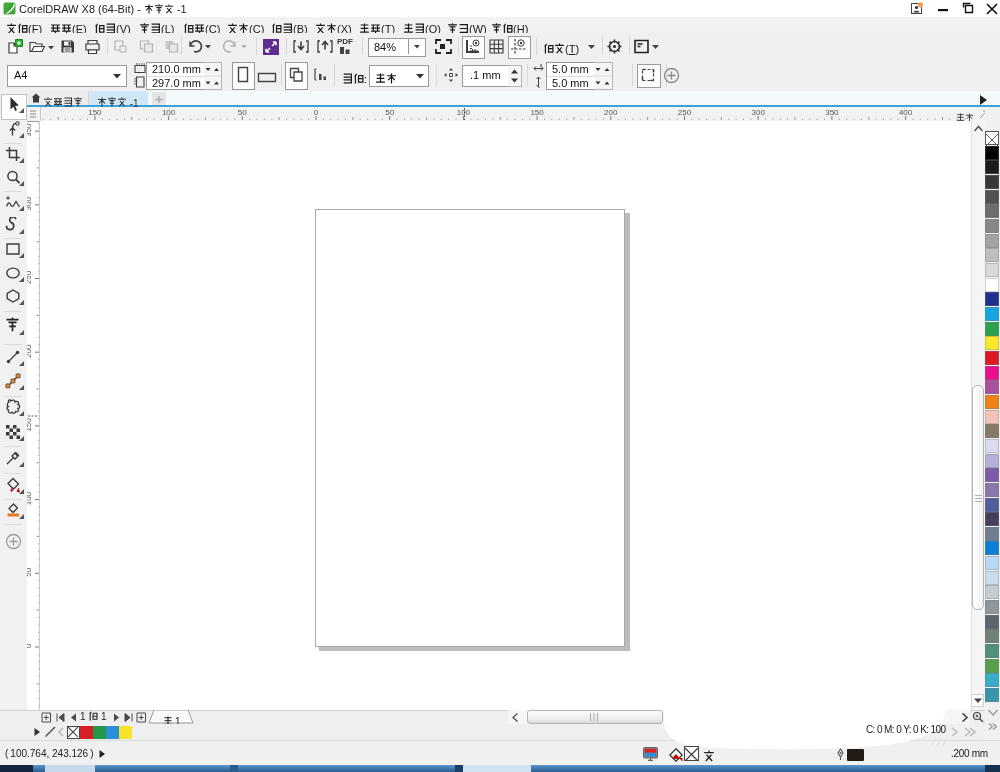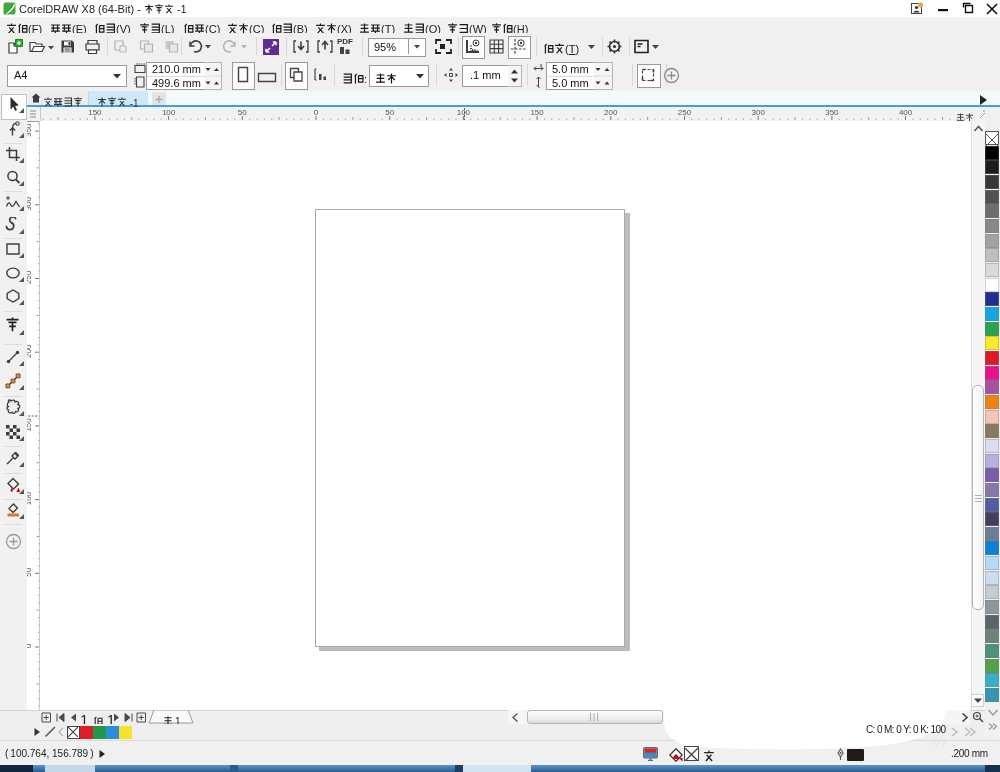--- a/index.html
+++ b/index.html
@@ -158,21 +158,21 @@
     <path d="M4 3 h-2 v11 h2 M14 3 h2 v11 h-2" fill="none" stroke="#3d3d3d" stroke-width="1.3"></path>
     <path d="M9 11.5 v-7 M6 7 l3 -3.5 3 3.5" fill="none" stroke="#3d3d3d" stroke-width="1.6"></path>
   </svg>
 <div class="abs" style="left:337px;top:37px;width:22px;height:10px;font-size:8px;font-weight:bold;color:#333">PDF</div>
 <svg class="abs ico" style="left:339px;top:46px" width="12" height="9" viewBox="0 0 12 9">
     <rect x="1" y="1" width="4" height="7" fill="#444"></rect>
     <rect x="6.5" y="3.5" width="4" height="4.5" fill="#444"></rect>
   </svg>
 <div class="abs" style="left:362px;top:37px;width:1px;height:18px;background:#d8d8d8"></div>
 <div class="abs" style="left:368px;top:38px;width:56px;height:17px;background:#fff;border:1px solid #9a9a9a">
-    <span style="font-size:11px;color:#111;position:absolute;left:5px;top:2px">95%</span>
+    <span style="font-size:11px;color:#111;position:absolute;left:5px;top:2px">84%</span>
   </div>
 <div class="abs" style="left:408px;top:39px;width:16px;height:15px;border-left:1px solid #9a9a9a"><svg width="16" height="15">
       <path d="M5 6 l3 3.5 3 -3.5 z" fill="#444"></path>
     </svg></div>
 <svg class="abs ico" style="left:434px;top:38px" width="19" height="17" viewBox="0 0 19 17">
     <path d="M2 6 v-4 h5 M12 2 h5 v4 M17 11 v4 h-5 M7 15 h-5 v-4" fill="none" stroke="#222" stroke-width="1.8"></path>
     <rect x="6" y="6" width="5" height="5" fill="#222"></rect>
   </svg>
 <div class="abs" style="left:458px;top:37px;width:1px;height:18px;background:#d8d8d8"></div>
 <div class="abs" style="left:462px;top:36px;width:21px;height:21px;background:#fcfcfc;border:1px solid #9a9a9a"></div>
@@ -226,21 +226,21 @@
 <svg class="abs ico" style="left:134px;top:63px" width="12" height="11" viewBox="0 0 12 11">
     <rect x="1" y="2.5" width="10" height="7" fill="none" stroke="#444" stroke-width="1.1"></rect>
     <path d="M2 1 h1.5 M4.5 1 h1.5 M7 1 h1.5 M9.5 1 h1.5" stroke="#444"></path>
   </svg>
 <svg class="abs ico" style="left:134px;top:76px" width="12" height="12" viewBox="0 0 12 12">
     <rect x="2.5" y="1" width="7.5" height="10" fill="none" stroke="#444" stroke-width="1.1"></rect>
     <path d="M1 2 v1.5 M1 4.5 v1.5 M1 7 v1.5" stroke="#444"></path>
   </svg>
 <div class="abs" style="left:146px;top:62px;width:57px;height:26px;background:#fff;border:1px solid #9a9a9a">
     <div style="font-size:11px;color:#111;padding:0 0 0 5px;height:13px;line-height:13px;border-bottom:1px solid #ddd">210.0 mm</div>
-    <div style="font-size:11px;color:#111;padding:0 0 0 5px;height:12px;line-height:12px">499.6 mm</div>
+    <div style="font-size:11px;color:#111;padding:0 0 0 5px;height:12px;line-height:12px">297.0 mm</div>
   </div>
 <div class="abs" style="left:204px;top:62px;width:17px;height:26px;background:#f5f5f5;border:1px solid #b5b5b5;border-left:0"><svg width="17" height="26">
       <path d="M1.5 5 l2.5 3 2.5 -3 z" fill="#333"></path>
       <path d="M10 8 l2.5 -3 2.5 3 z" fill="#333"></path>
       <path d="M1.5 18.5 l2.5 3 2.5 -3 z" fill="#333"></path>
       <path d="M10 21.5 l2.5 -3 2.5 3 z" fill="#333"></path>
       <path d="M0 13 h17" stroke="#ddd"></path>
     </svg></div>
 <div class="abs" style="left:232px;top:62px;width:21px;height:26px;background:#fcfcfc;border:1px solid #9a9a9a"></div>
 <svg class="abs ico" style="left:237px;top:66px" width="12" height="17" viewBox="0 0 12 17">
@@ -797,21 +797,21 @@
 <svg class="abs ico" style="left:41px;top:712px" width="11" height="11" viewBox="0 0 11 11">
     <rect x="1" y="1" width="8.5" height="9" fill="none" stroke="#4a4a4a"></rect>
     <path d="M5.2 3 v5 M2.7 5.5 h5" stroke="#4a4a4a"></path>
   </svg>
 <svg class="abs ico" style="left:55px;top:712px" width="11" height="11" viewBox="0 0 11 11">
     <path d="M2 1.5 v8 M9 1.5 L4 5.5 L9 9.5 Z" fill="#4a4a4a" stroke="#4a4a4a"></path>
   </svg>
 <svg class="abs ico" style="left:68px;top:712px" width="11" height="11" viewBox="0 0 11 11">
     <path d="M8 1.5 L3 5.5 L8 9.5 Z" fill="#4a4a4a"></path>
   </svg>
-<div class="abs" style="left:80px;top:711px;font-size:15px;color:#222">1 <svg width="10" height="10" viewBox="0 0 10 10" style="vertical-align:-1px">
+<div class="abs" style="left:80px;top:711px;font-size:10px;color:#222">1 <svg width="10" height="10" viewBox="0 0 10 10" style="vertical-align:-1px">
       <path d="M2.2 1.5 v8 M3.4 0.8 L1.5 3.2 M5 2.3 h4 v6 h-4 v-6 M5 5.2 h4" fill="none" stroke="#222" stroke-width="1.1"></path>
     </svg> 1</div>
 <svg class="abs ico" style="left:111px;top:712px" width="11" height="11" viewBox="0 0 11 11">
     <path d="M3 1.5 L8 5.5 L3 9.5 Z" fill="#4a4a4a"></path>
   </svg>
 <svg class="abs ico" style="left:123px;top:712px" width="11" height="11" viewBox="0 0 11 11">
     <path d="M9 1.5 v8 M2 1.5 L7 5.5 L2 9.5 Z" fill="#4a4a4a" stroke="#4a4a4a"></path>
   </svg>
 <svg class="abs ico" style="left:136px;top:712px" width="11" height="11" viewBox="0 0 11 11">
     <rect x="1" y="1" width="8.5" height="9" fill="none" stroke="#4a4a4a"></rect>
@@ -856,21 +856,21 @@
   </div>
 <div class="abs" style="left:80px;top:726px;width:13.3px;height:13px;background:#da1f26"></div>
 <div class="abs" style="left:93px;top:726px;width:13.3px;height:13px;background:#23984b"></div>
 <div class="abs" style="left:106px;top:726px;width:13.3px;height:13px;background:#2b8fd8"></div>
 <div class="abs" style="left:119px;top:726px;width:13.3px;height:13px;background:#f4e22b"></div>
 <svg class="abs" style="left:950px;top:727px" width="30" height="10">
     <path d="M2 1 L7 5 L2 9" fill="none" stroke="#b9b9b9" stroke-width="1.4"></path>
     <path d="M15 1 L20 5 L15 9 M20 1 L25 5 L20 9" fill="none" stroke="#b9b9b9" stroke-width="1.4"></path>
   </svg>
 <div class="abs" style="left:0;top:740px;width:1000px;height:25px;background:#f0f0f0;border-top:1px solid #dadada"></div>
-<div class="abs" style="left:5px;top:748px;font-size:10px;color:#222;white-space:nowrap">( 100.764, 156.789 )</div>
+<div class="abs" style="left:5px;top:748px;font-size:10px;color:#222;white-space:nowrap">( 100.764, 243.126 )</div>
 <svg class="abs" style="left:98px;top:749px" width="8" height="10">
     <path d="M1.5 1 L7 5 L1.5 9 Z" fill="#222"></path>
   </svg>
 <svg class="abs" style="left:660px;top:686px" width="292" height="64" viewBox="0 0 292 64">
 <path d="M4 0 L4 36 C5 48 12 56 30 60 C60 63.5 140 64 190 62 C240 59.5 270 52 280 40 C286 30 288 16 289 0 Z" fill="#fff"></path>
 </svg>
 <svg class="abs" style="left:643px;top:747px" width="15" height="14" viewBox="0 0 15 14">
 <rect x="0.5" y="0.5" width="14" height="10.5" rx="1" fill="#888" stroke="#666"></rect>
 <rect x="1.8" y="1.8" width="11.4" height="4" fill="#d22"></rect>
     <rect x="1.8" y="5.8" width="11.4" height="3.9" fill="#2a8fd8"></rect>

